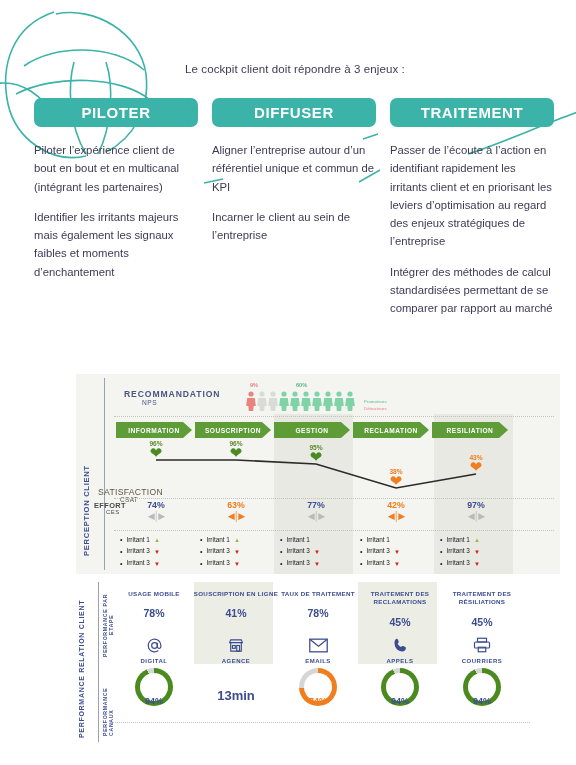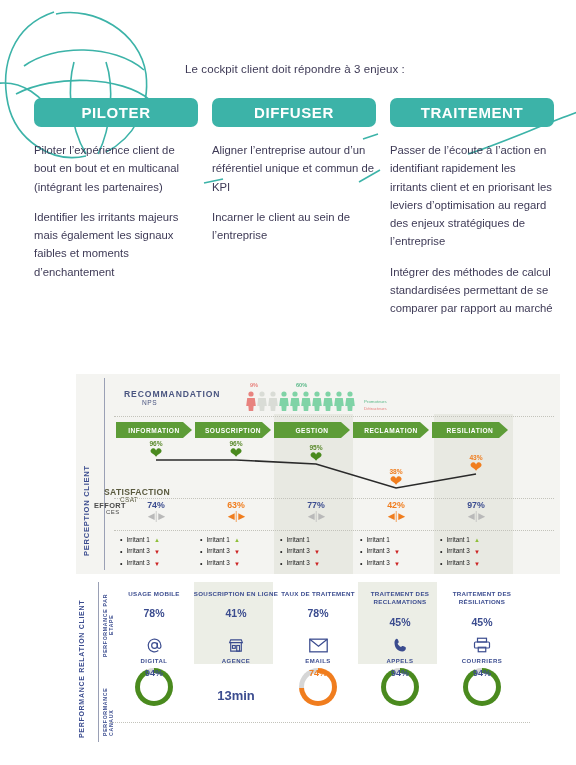--- a/index.html
+++ b/index.html
@@ -70,21 +70,21 @@
   }
   .stage.s1 { background:#5d9c37; }
   .stage.s2 { background:#5d9c37; }
   .stage.s3 { background:#5d9c37; }
   .stage.s4 { background:#5d9c37; }
   .stage.s5 { background:#5d9c37; }
 
   
   .shade { position:absolute; top:40px; width:79px; height:160px; background:#e8e9e2; }
 
-  .csat-lbl { position:absolute; left:28px; top:113px; color:#5a5a3f; font-weight:bold; font-size:8.6px; letter-spacing:.3px;}
+  .csat-lbl { position:absolute; left:22px; top:113px; color:#5a5a3f; font-weight:normal; font-size:8.6px; letter-spacing:.3px;}
   .csat-sub { position:absolute; left:44px; top:122px; color:#5a5a3f; font-size:6.4px; letter-spacing:.4px;}
 
   .effort-lbl { position:absolute; left:18px; top:127px; color:#4a4a4a; font-weight:bold; font-size:7.4px; letter-spacing:.4px;}
   .effort-sub { position:absolute; left:30px; top:135px; color:#4a4a4a; font-size:6px; letter-spacing:.4px;}
 
   .csat-item { position:absolute; width:60px; text-align:center; }
   .csat-val { font-size:6.6px; font-weight:bold; }
   .heart { font-size:15px; line-height:11px; }
 
   .eff-item { position:absolute; width:60px; text-align:center; }
@@ -99,21 +99,21 @@
 
   
   .b-shade { position:absolute; top:0px; width:79px; height:82px; background:#eceee6;}
   .perf-item { position:absolute; width:88px; text-align:center; color:#3b4c8f;}
   .perf-name { font-size:6.2px; font-weight:bold; line-height:1.35; letter-spacing:.3px;}
   .perf-val { font-size:10.5px; font-weight:bold; margin-top:9px;}
   .chan-item { position:absolute; width:88px; text-align:center; color:#3b4c8f;}
   .chan-ico { height:22px; display:flex; align-items:center; justify-content:center; }
   .chan-name { font-size:6px; font-weight:bold; letter-spacing:.5px; margin-top:2px;}
   .donut { position:relative; width:38px; height:38px; margin:4px auto 0; border-radius:50%;
-           display:flex; align-items:flex-start; justify-content:center;}
+           display:flex; align-items:flex-end; justify-content:center;}
   .donut::after { content:""; position:absolute; inset:5px; background:#fff; border-radius:50%; }
   .donut span { position:relative; z-index:2; font-size:9px; font-weight:bold;}
   .plain-val { font-size:13px; font-weight:bold; margin-top:24px; color:#3b4c8f;}
 </style>
 </head>
 <body>
 
 <div id="page">
 
   <svg class="wheel" viewBox="0 0 210 170">

